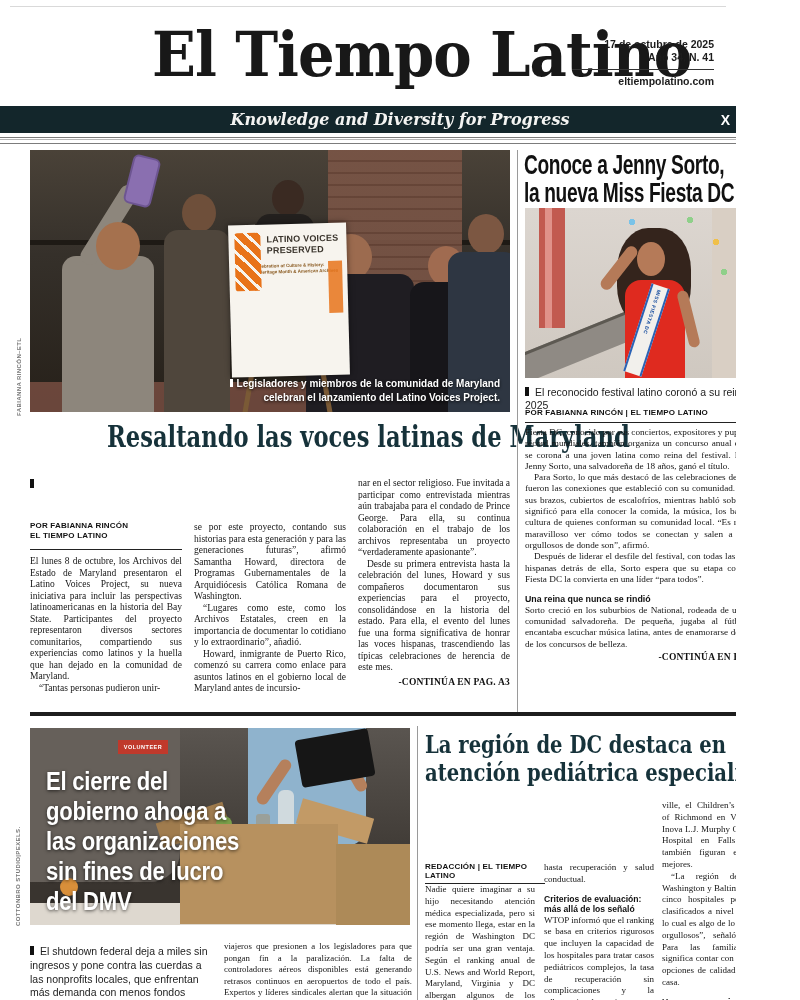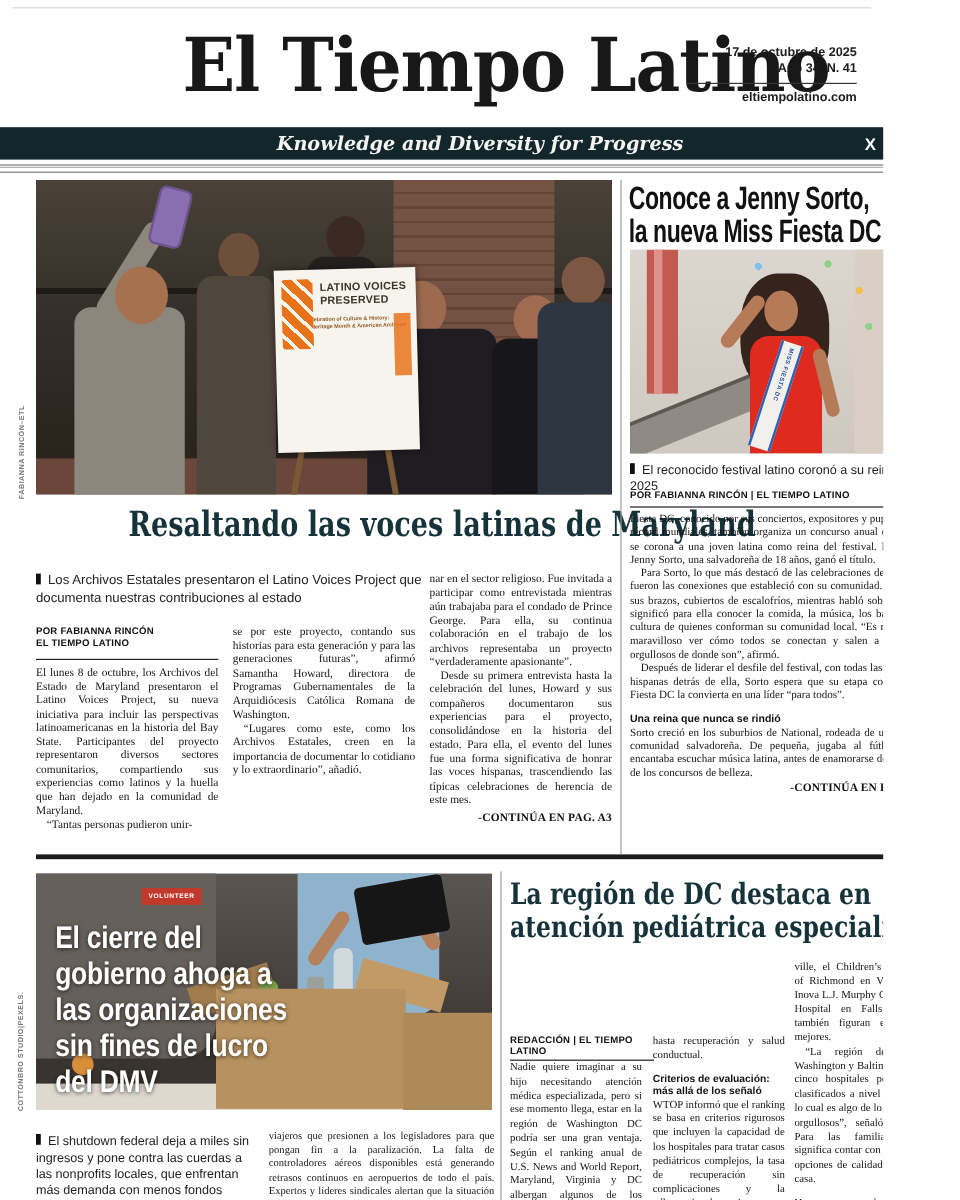--- a/index.html
+++ b/index.html
@@ -215,36 +215,39 @@
 
     <div class="pm-easel1"></div>
     <div class="pm-easel2"></div>
     <div class="pm-poster">
       <div class="pm-pattern"></div>
       <div class="pm-pbar"></div>
       <div class="pm-ptitle" style="white-space: pre-line;">LATINO VOICES
 PRESERVED</div>
       <div class="pm-psub">A Dual Celebration of Culture &amp; History: Hispanic Heritage Month &amp; American Archives Month</div>
     </div>
+    <div class="pm-caption"><span class="kick-w"></span><span style="white-space: pre-line;">Legisladores y miembros de la comunidad de Maryland
+celebran el lanzamiento del Latino Voices Project.</span></div>
   </div>
   <span class="vcred" style="left:22px;top:410px;">FABIANNA RINCÓN–ETL</span>
 
   <div class="serifhead main-headline">Resaltando las voces latinas de Maryland</div>
-  <div class="standfirst main-standfirst"><span class="kick"></span><span>Los Archivos Estatales presentaron el Latino Voices Project que documenta nuestras contribuciones al estado</span></div>
+  <div class="standfirst main-standfirst"><span class="kick"></span></div>
   <div class="byline main-byline">
     <div>POR FABIANNA RINCÓN</div>
     <div>EL TIEMPO LATINO</div>
   </div>
   <div class="bodytext mcol mcol1">
     <p>El lunes 8 de octubre, los Archivos del Estado de Maryland presentaron el Latino Voices Project, su nueva iniciativa para incluir las perspectivas latinoamericanas en la historia del Bay State. Participantes del proyecto representaron diversos sectores comunitarios, compartiendo sus experiencias como latinos y la huella que han dejado en la comunidad de Maryland.</p>
     <p class="ind">“Tantas personas pudieron unir-</p>
   </div>
   <div class="bodytext mcol mcol2">
     <p>se por este proyecto, contando sus historias para esta generación y para las generaciones futuras”, afirmó Samantha Howard, directora de Programas Gubernamentales de la Arquidiócesis Católica Romana de Washington.</p>
     <p class="ind">“Lugares como este, como los Archivos Estatales, creen en la importancia de documentar lo cotidiano y lo extraordinario”, añadió.</p>
+    <p class="ind">Howard, inmigrante de Puerto Rico, comenzó su carrera como enlace para asuntos latinos en el gobierno local de Maryland antes de incursio-</p>
   </div>
   <div class="bodytext mcol mcol3">
     <p>nar en el sector religioso. Fue invitada a participar como entrevistada mientras aún trabajaba para el condado de Prince George. Para ella, su continua colaboración en el trabajo de los archivos representaba un proyecto “verdaderamente apasionante”.</p>
     <p class="ind">Desde su primera entrevista hasta la celebración del lunes, Howard y sus compañeros documentaron sus experiencias para el proyecto, consolidándose en la historia del estado. Para ella, el evento del lunes fue una forma significativa de honrar las voces hispanas, trascendiendo las típicas celebraciones de herencia de este mes.</p>
     <div class="continua">-CONTINÚA EN PAG. A3</div>
   </div>
 
   <div class="vrule" style="left:517px;top:150px;height:562px;"></div>
 
   <div class="jenny-headline nowrapscale" style="white-space: pre-line;">Conoce a Jenny Sorto,

